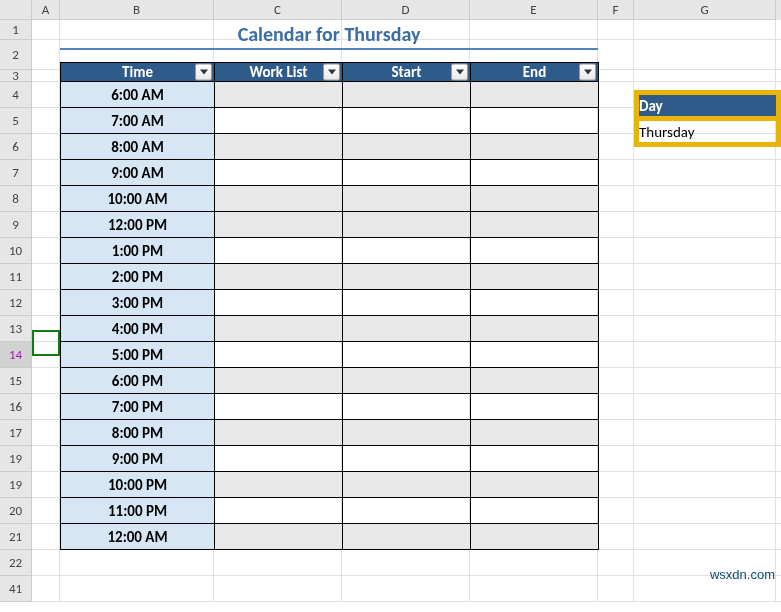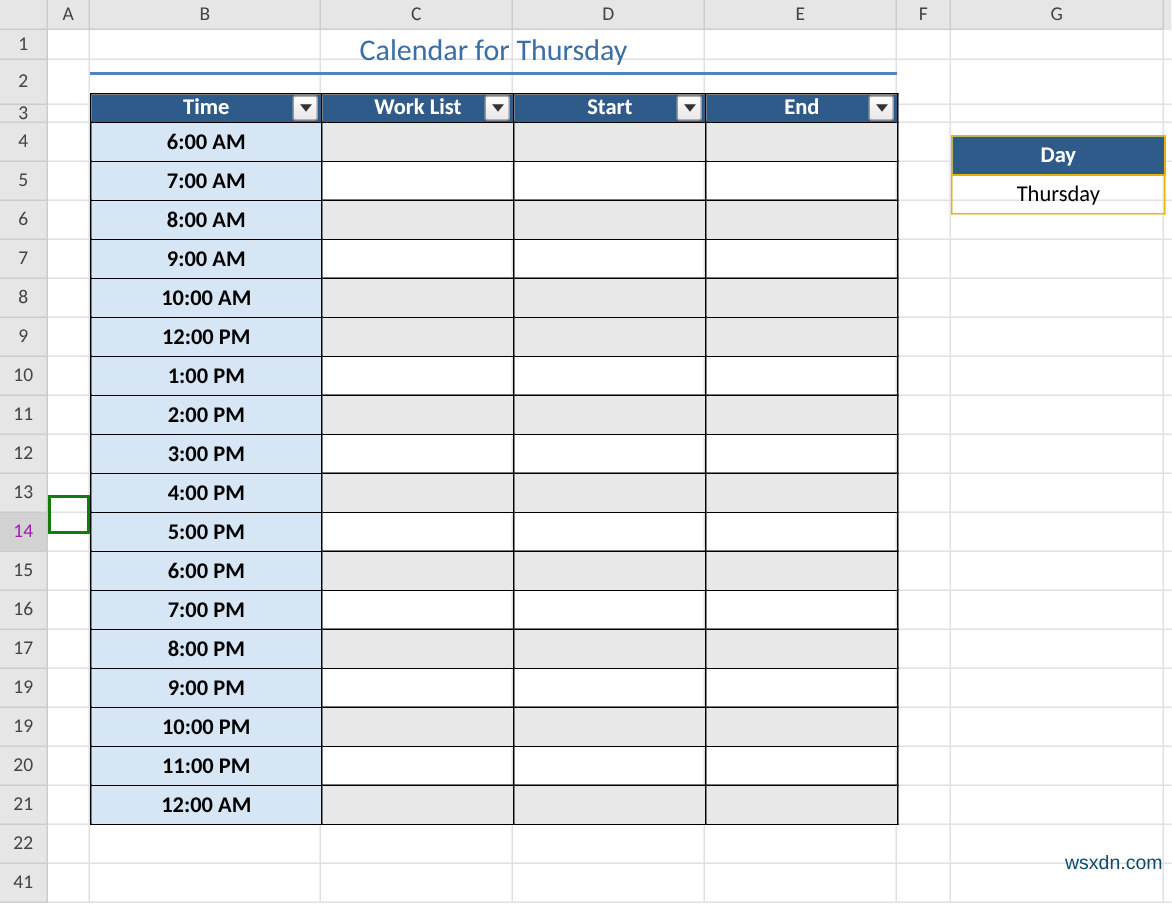--- a/index.html
+++ b/index.html
@@ -90,21 +90,21 @@
     .title-cell {
       position: absolute;
       top: 20px;
       left: 60px;
       width: 538px;
       height: 30px;
       display: flex;
       align-items: center;
       justify-content: center;
       font-size: 20px;
-      font-weight: normal;
+      font-weight: bold;
       color: #3b6ea5;
       border-bottom: 2px solid #4e84bf;
     }
 
     
     .main-table {
       position: absolute;
       top: 62px;
       left: 60px;
     }
@@ -155,24 +155,24 @@
     }
 
     
     .day-table {
       position: absolute;
       top: 90px;
       left: 634px;
     }
     .day-table table { border-collapse: collapse; }
     .day-table th, .day-table td {
-      border: 1px solid #eab308;
+      border: 5px solid #eab308;
       width: 142px;
       height: 26px;
-      text-align: center;
+      text-align: left;
       font-size: 15px;
     }
     .day-table th {
       background: #2f5b8a;
       color: #fff;
       font-weight: bold;
     }
 
     
     .selection-box {

